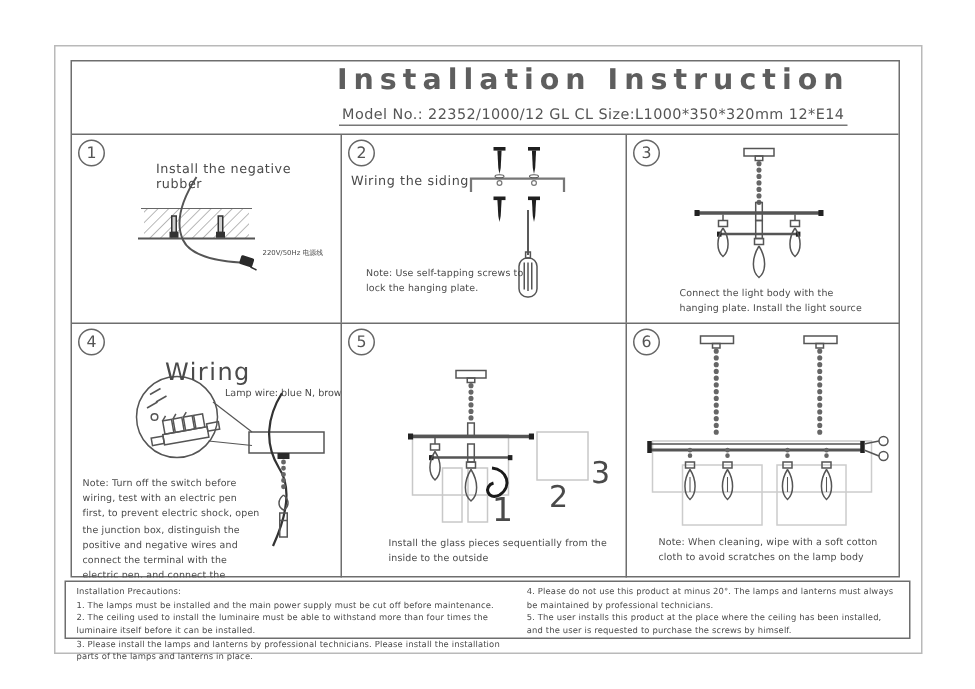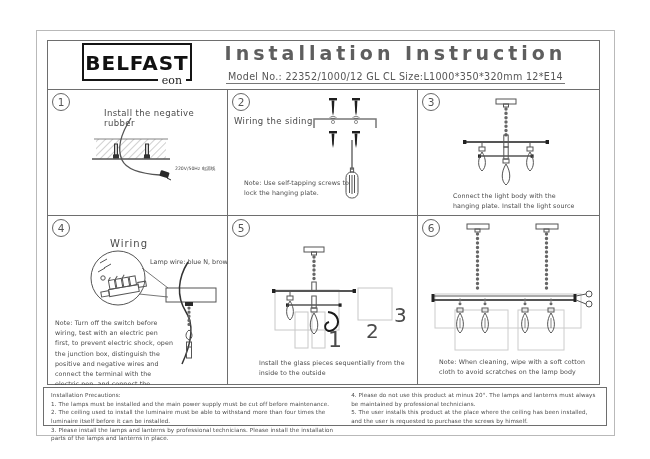--- a/index.html
+++ b/index.html
@@ -27,45 +27,41 @@
            text-align:center;line-height:16px;font-size:10.5px;color:#555;background:#fff;z-index:2}
   .draw{position:absolute;left:0;top:0;z-index:1}
   .txt{position:absolute;z-index:2;color:#4a4a4a}
   .lbl{font-size:8.5px;letter-spacing:0.4px}
   .note{font-size:6.3px;line-height:1.62;letter-spacing:0.1px}
   
   #p1-label{left:56px;top:18px}
   #p2-label{left:6px;top:26px}
   #p2-note{left:16px;top:88px;width:112px}
   #p3-caption{left:35px;top:101px;width:122px}
-  #p4-title{left:62px;top:22px;width:90px;font-size:10px;letter-spacing:1px}
+  #p4-title{left:62px;top:22px;width:90px;font-size:16px;letter-spacing:1px}
   #p4-sub{left:102px;top:42px;white-space:nowrap;font-size:6.4px}
   #p4-note{left:7px;top:102px;width:118px}
   #p5-caption{left:31px;top:142px;width:150px}
   #p6-note{left:21px;top:141px;width:152px}
   
   #precautions{left:43px;top:387px;width:564px;height:39px;border:1px solid #6e6e6e;box-sizing:border-box;
                display:flex;font-size:5.6px;line-height:1.55;letter-spacing:0.1px;padding:3px 6px 0 7px;color:#4a4a4a}
   #precautions .colL{width:54%}
   #precautions .colR{width:46%;padding-left:8px}
   svg{display:block}
   svg text{fill:#4a4a4a}
 </style>
 </head>
 <body>
 
 <div class="abs" id="outer-frame"></div>
 
 <div class="abs" id="content-frame">
 
   <div id="header">
-    <div id="logo-box">
-      <div class="brand">BELFAST</div>
-      <div id="logo-sub">eon</div>
-    </div>
     <div id="doc-title">Installation Instruction</div>
     <div id="model-line">
       <span>Model No.:  22352/1000/12 GL CL  Size:L1000*350*320mm    12*E14</span>
     </div>
   </div>
 
   <div id="grid">
 
     <div class="cell br" id="p1">
       <div class="stepnum">1</div>

